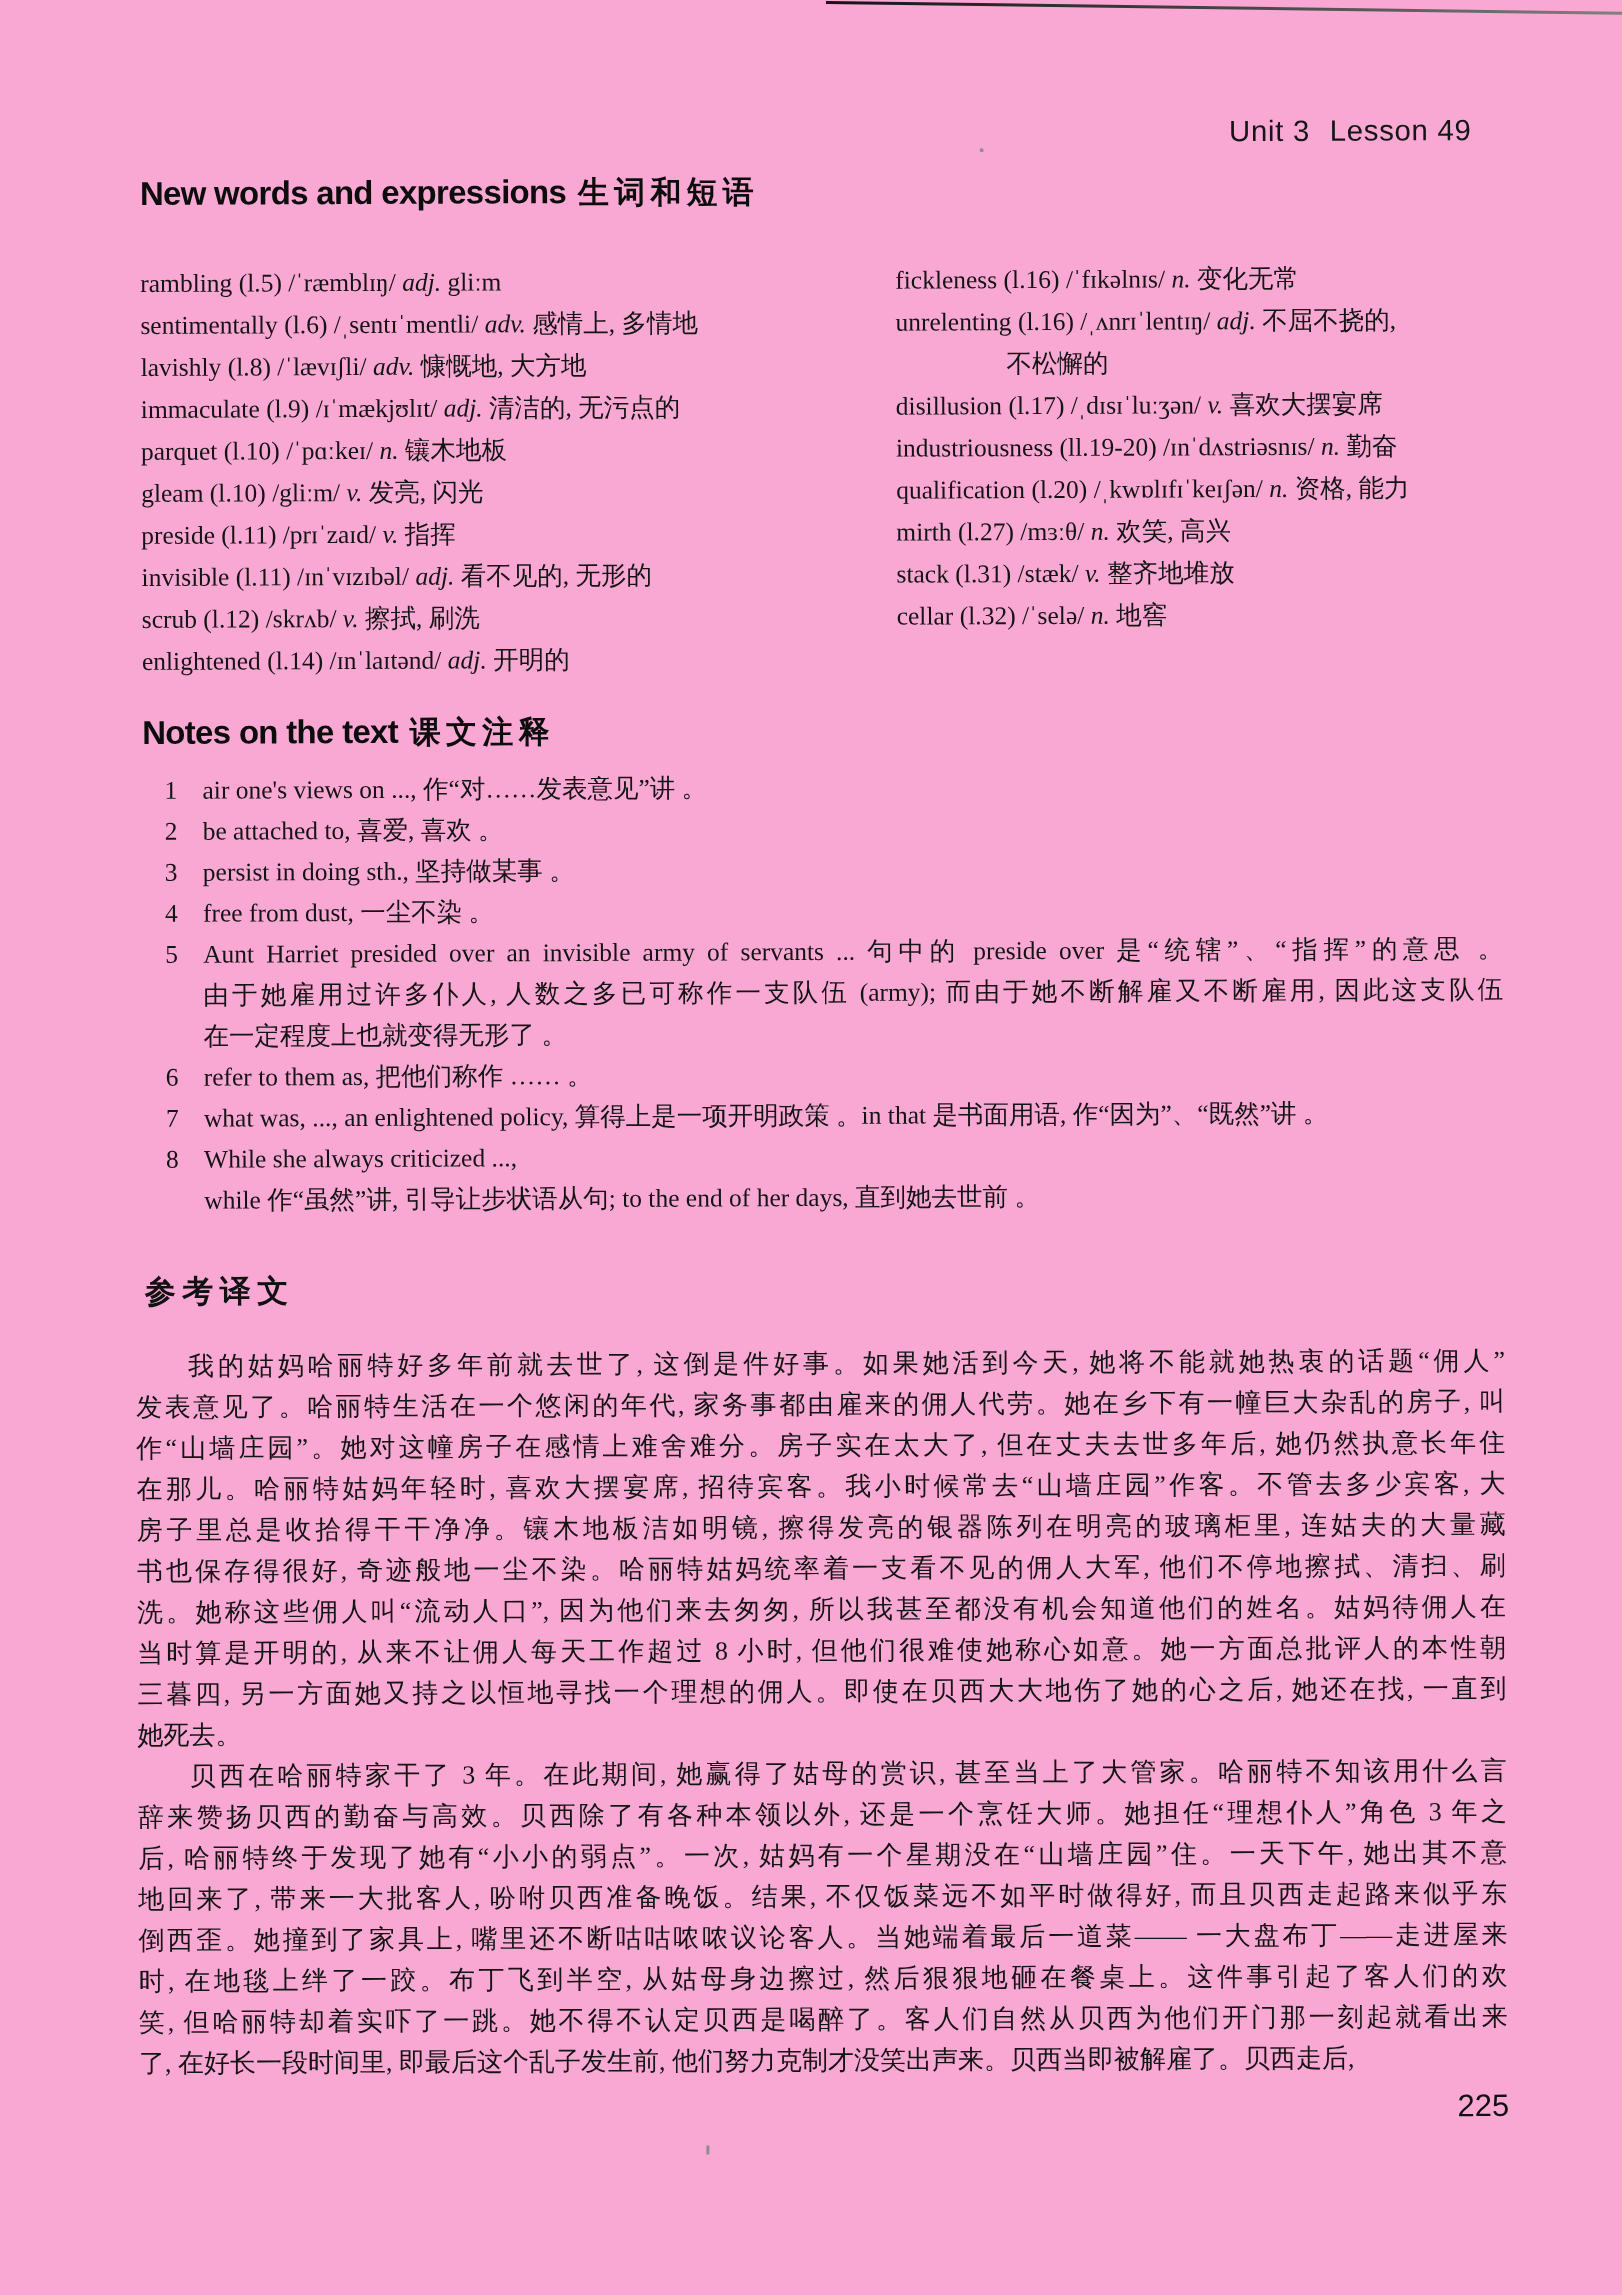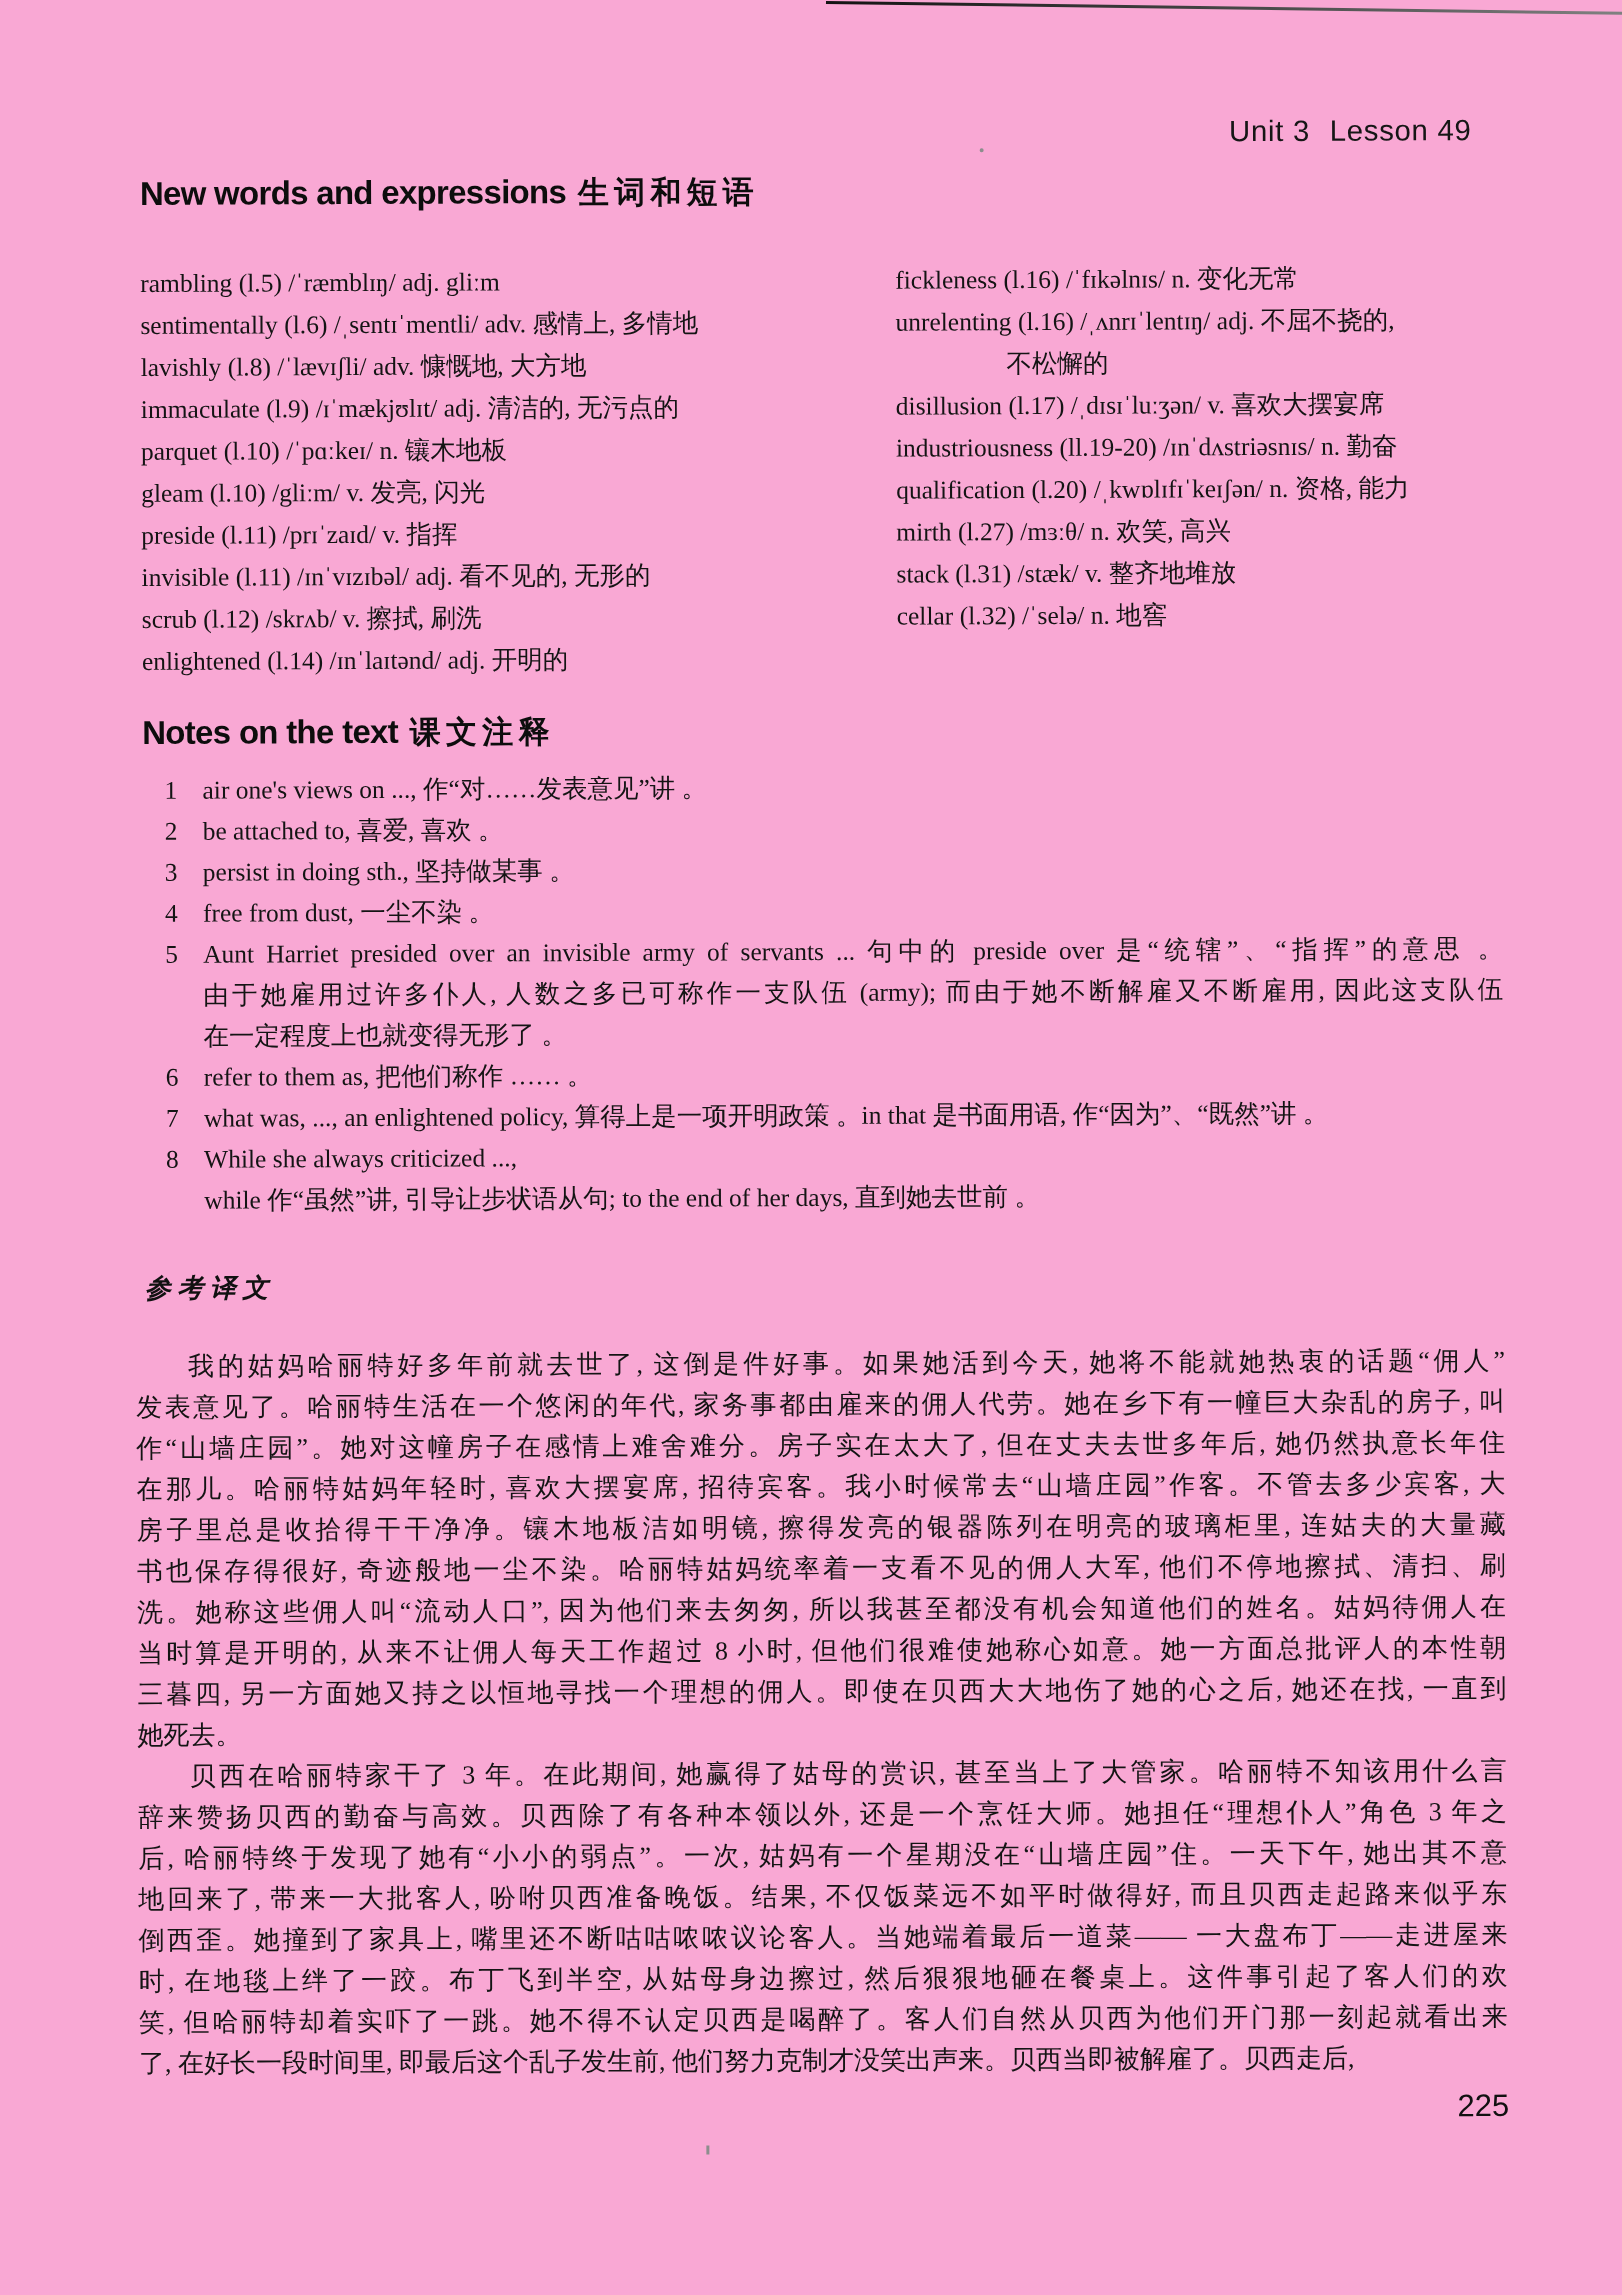--- a/index.html
+++ b/index.html
@@ -35,34 +35,34 @@
   }
   h1.sec .cn{
     font-family:Liberation Sans, sans-serif;
     font-weight:700;font-size:31px;letter-spacing:5.2px;margin-left:11.8px;
   }
   #vocab-title{top:171px;}
   #notes-title{top:710px;}
   .vcol{position:absolute;top:260px;font-size:25.5px;line-height:42px;white-space:nowrap;}
   #vcol-left{left:143px;width:707px;}
   #vcol-right{left:898px;width:713px;}
-  .ventry .pos{}
+  .ventry .pos{font-style:italic;}
   .ventry.cont{padding-left:111px;}
   #notes-list{
     position:absolute;left:165px;top:767px;width:1338px;
     font-size:25.5px;
   }
   .note{display:flex;align-items:flex-start;}
   .note-num{flex:0 0 38px;line-height:41px;}
   .note-body{flex:1 1 auto;line-height:41px;}
   .nline{line-height:41px;}
   .nline.j{text-align:justify;text-align-last:justify;}
   #trans-title{
     position:absolute;left:143px;top:1268px;margin:0;
-    font-size:26px;font-weight:700;letter-spacing:6.5px;color:#111;font-style:italic;
+    font-size:31px;font-weight:700;letter-spacing:6.5px;color:#111;
   }
   #trans-body{
     position:absolute;left:134px;top:1343px;width:1369px;
     font-size:26px;
   }
   .tline{line-height:41px;}
   .tline.j{text-align:justify;text-align-last:justify;}
   .tline.ind{text-indent:2em;}
   #page-num{
     position:absolute;top:2091px;right:118px;

